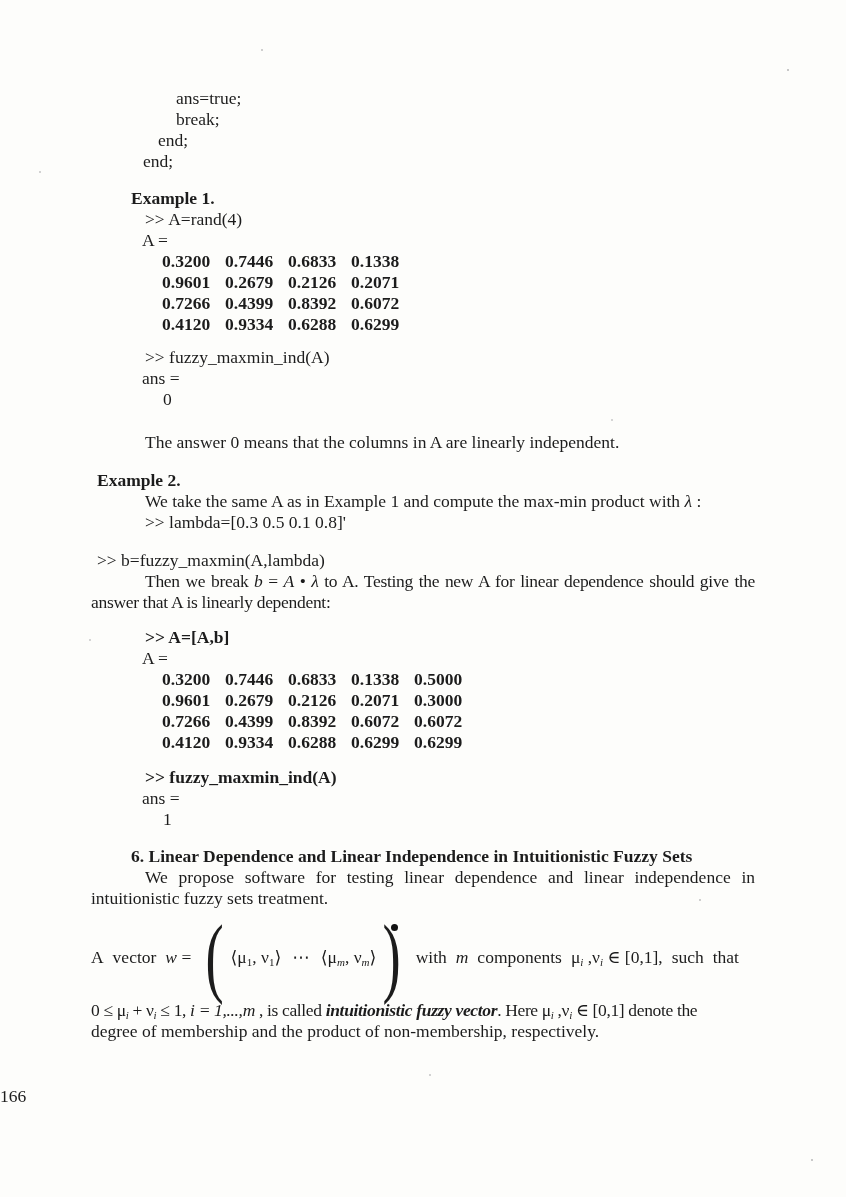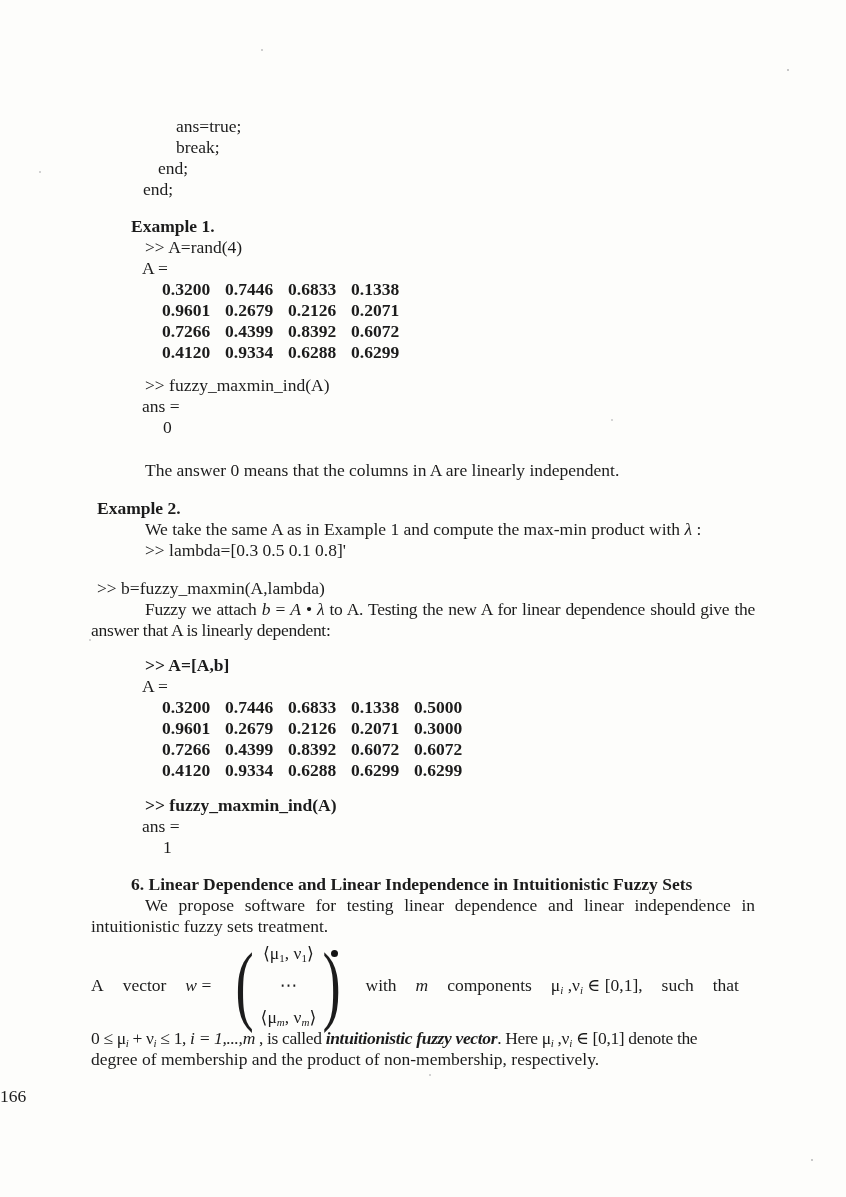--- a/index.html
+++ b/index.html
@@ -15,21 +15,21 @@
     background-image:
       radial-gradient(circle 1.2px at 262px 50px,#cfcfcf 0 1px,transparent 1.3px),
       radial-gradient(circle 1px at 788px 70px,#c8c8c8 0 1px,transparent 1.2px),
       radial-gradient(circle 1px at 40px 172px,#d2d2d2 0 1px,transparent 1.2px),
       radial-gradient(circle 1px at 612px 420px,#d5d5d5 0 1px,transparent 1.2px),
       radial-gradient(circle 1px at 90px 640px,#d5d5d5 0 1px,transparent 1.2px),
       radial-gradient(circle 1.2px at 700px 900px,#cfcfcf 0 1px,transparent 1.3px),
       radial-gradient(circle 1px at 430px 1075px,#d2d2d2 0 1px,transparent 1.2px),
       radial-gradient(circle 1.2px at 812px 1160px,#c9c9c9 0 1px,transparent 1.3px);
   }
-  .content{padding:116px 0 0 91px;width:664px;}
+  .content{padding:88px 0 0 91px;width:664px;}
   .ln{white-space:pre;}
   .ind-code{margin-left:54px;}     
   .ind-label{margin-left:51px;}    
   .ind-result{margin-left:72px;}   
   .ind-c1{margin-left:52px;}       
   .ind-c2{margin-left:67px;}       
   .ind-c3{margin-left:85px;}       
   .matrix{margin-left:71px;}
   .mcell{display:inline-block;width:63px;white-space:pre;font-weight:bold;}
   .bold{font-weight:700;}
@@ -45,21 +45,21 @@
   .vec-line{
     display:flex;align-items:center;justify-content:space-between;
     width:648px;margin-top:5px;height:86px;
   }
   .vector-wrap{display:flex;align-items:center;position:relative;}
   .paren{
     font-size:88px;line-height:80px;font-weight:400;
     transform:scaleX(0.62);color:#1c1c1c;
     font-family:"Liberation Serif",serif;
   }
-  .vec-col{display:flex;flex-direction:column;align-items:center;gap:11px;padding:0 1px;}
+  .vec-col{display:flex;flex-direction:row;align-items:center;gap:11px;padding:0 1px;}
   .vec-row{white-space:pre;}
   .vec-dot{
     position:absolute;top:7px;right:9px;width:7px;height:7px;
     border-radius:50%;background:#121212;
   }
   .footer{position:absolute;left:0;top:1086px;width:846px;text-align:left;}
 </style>
 </head>
 <body>
 
@@ -87,21 +87,21 @@
       <div class="ln ind-label">ans =</div>
       <div class="ln ind-result">0</div>
       <div class="ln ind-code mt22">The answer 0 means that the columns in A are linearly independent.</div>
     </div>
 
     <div>
       <div class="ln ind-code bold mt17">Example 2.</div>
       <div class="ln ind-code"><span>We take the same A as in Example 1 and compute the max-min product with </span><i>λ</i><span> :</span></div>
       <div class="ln ind-code">&gt;&gt; lambda=[0.3 0.5 0.1 0.8]'</div>
       <div class="ln ind-code mt17">&gt;&gt; b=fuzzy_maxmin(A,lambda)</div>
-      <div class="para tight"><span>Fuzzy we attach </span><i>b</i><span> = </span><i>A</i><span> • </span><i>λ</i><span> to A. Testing the new A for linear dependence should give the answer that A is linearly dependent:</span></div>
+      <div class="para tight"><span>Then we break </span><i>b</i><span> = </span><i>A</i><span> • </span><i>λ</i><span> to A. Testing the new A for linear dependence should give the answer that A is linearly dependent:</span></div>
       <div class="ln ind-code mt14">&gt;&gt; A=[A,b]</div>
       <div class="ln ind-label">A =</div>
       <div class="matrix">
         <div class="ln"><span class="mcell">0.3200</span><span class="mcell">0.7446</span><span class="mcell">0.6833</span><span class="mcell">0.1338</span><span class="mcell">0.5000</span></div>
         <div class="ln"><span class="mcell">0.9601</span><span class="mcell">0.2679</span><span class="mcell">0.2126</span><span class="mcell">0.2071</span><span class="mcell">0.3000</span></div>
         <div class="ln"><span class="mcell">0.7266</span><span class="mcell">0.4399</span><span class="mcell">0.8392</span><span class="mcell">0.6072</span><span class="mcell">0.6072</span></div>
         <div class="ln"><span class="mcell">0.4120</span><span class="mcell">0.9334</span><span class="mcell">0.6288</span><span class="mcell">0.6299</span><span class="mcell">0.6299</span></div>
       </div>
       <div class="ln ind-code mt14">&gt;&gt; fuzzy_maxmin_ind(A)</div>
       <div class="ln ind-label">ans =</div>

